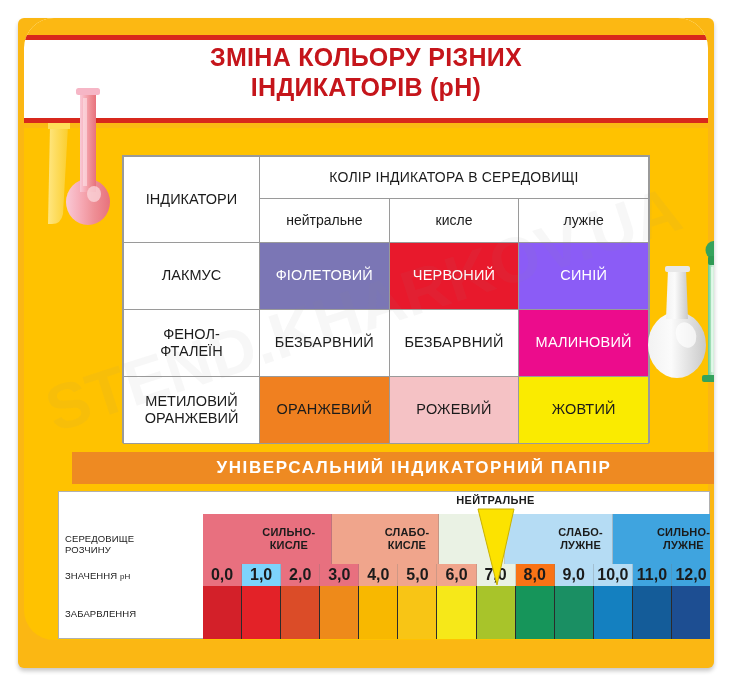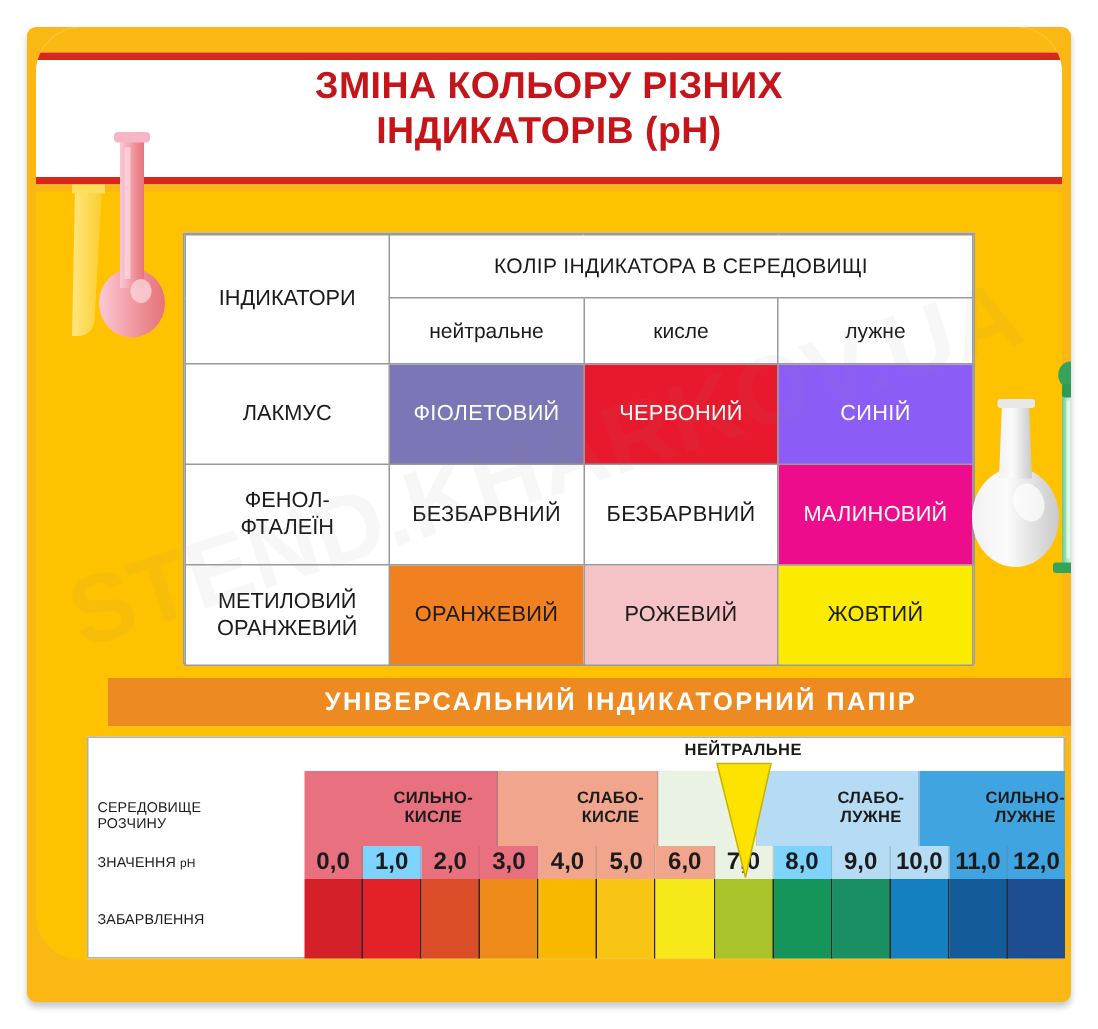--- a/index.html
+++ b/index.html
@@ -354,21 +354,21 @@
       </div>
     <div id="ph-values">
         <div class="ph-val" style="flex: 1 0 0px; background: rgb(232, 112, 127);">0,0</div>
         <div class="ph-val" style="flex: 1 0 0px; background: #7dd3fc;">1,0</div>
         <div class="ph-val" style="flex: 1 0 0px; background: rgb(232, 112, 127);">2,0</div>
         <div class="ph-val" style="flex: 1 0 0px; background: rgb(232, 112, 127);">3,0</div>
         <div class="ph-val" style="flex: 1 0 0px; background: rgb(240, 165, 140);">4,0</div>
         <div class="ph-val" style="flex: 1 0 0px; background: rgb(240, 165, 140);">5,0</div>
         <div class="ph-val" style="flex: 1 0 0px; background: rgb(240, 165, 140);">6,0</div>
         <div class="ph-val" style="flex: 1 0 0px; background: rgb(234, 242, 228);">7,0</div>
-        <div class="ph-val" style="flex: 1 0 0px; background: #7dd3fc;">8,0</div>
+        <div class="ph-val" style="flex: 1 0 0px; background: #f97316;">8,0</div>
         <div class="ph-val" style="flex: 1 0 0px; background: rgb(181, 220, 244);">9,0</div>
         <div class="ph-val" style="flex: 1 0 0px; background: rgb(181, 220, 244);">10,0</div>
         <div class="ph-val" style="flex: 1 0 0px; background: rgb(63, 164, 223);">11,0</div>
         <div class="ph-val" style="flex: 1 0 0px; background: rgb(63, 164, 223);">12,0</div>
       </div>
     <div id="swatches">
         <div class="swatch" style="flex: 1 0 0px; background: rgb(211, 32, 41);"></div>
         <div class="swatch" style="flex: 1 0 0px; background: rgb(227, 34, 40);"></div>
         <div class="swatch" style="flex: 1 0 0px; background: rgb(219, 76, 40);"></div>
         <div class="swatch" style="flex: 1 0 0px; background: rgb(238, 138, 26);"></div>

